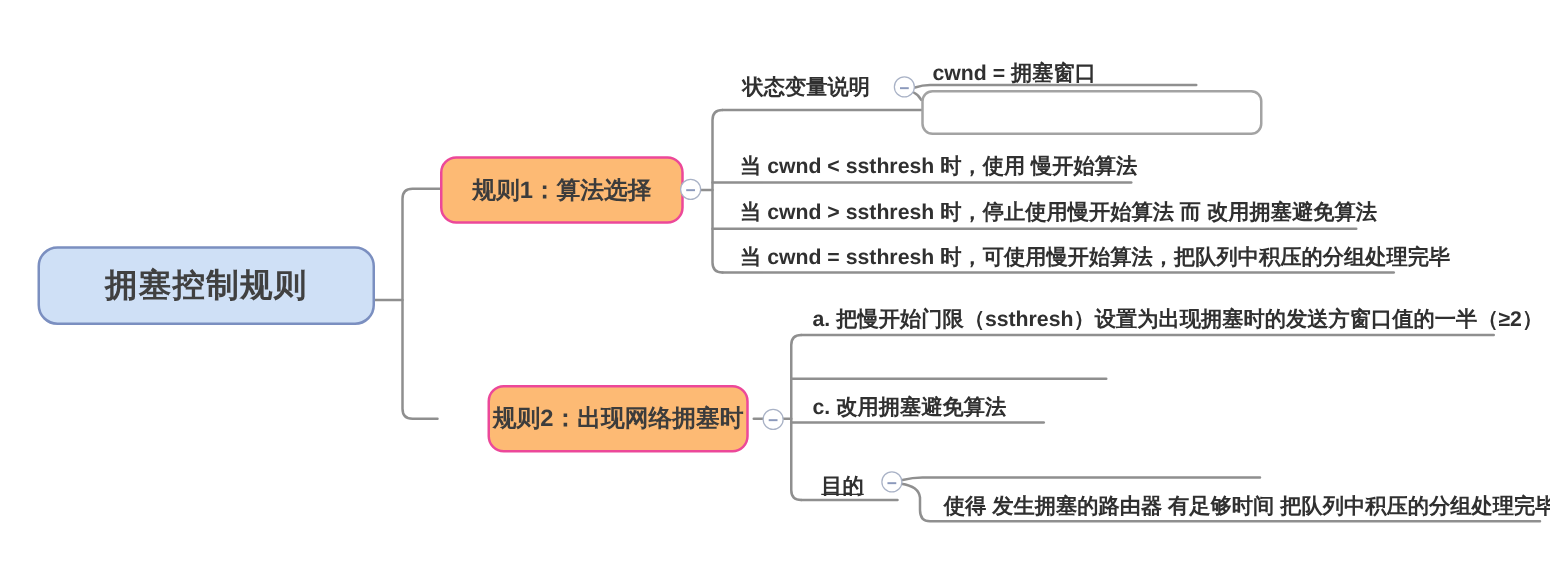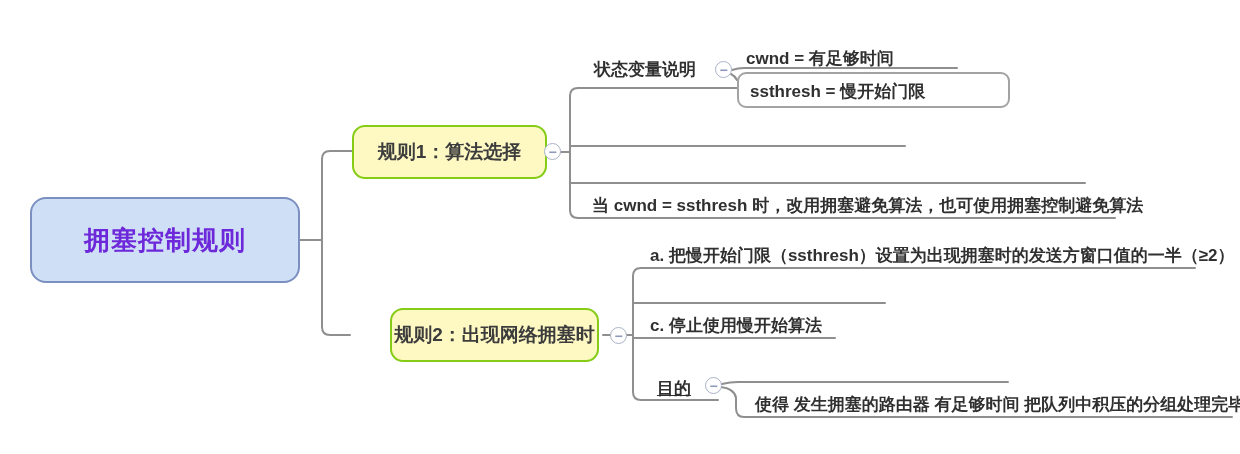--- a/index.html
+++ b/index.html
@@ -6,26 +6,26 @@
   #canvas{
     position:relative;width:1240px;height:454px;background:#ffffff;overflow:hidden;
     font-family:"Liberation Sans","DejaVu Sans",sans-serif;
   }
   #wires{position:absolute;left:0;top:0;z-index:0;}
   .topic-box{
     position:absolute;box-sizing:border-box;display:flex;align-items:center;justify-content:center;
     z-index:2;cursor:default;white-space:nowrap;
   }
   .root-box{
-    left:30px;top:197px;width:270px;height:86px;
+    left:30px;top:197px;width:270px;height:63px;
     background:#cfe0f6;border:2px solid #7b8fc0;border-radius:16px;
-    font-size:26px;font-weight:bold;color:#6d28d9;letter-spacing:1px;
+    font-size:26px;font-weight:bold;color:#404040;letter-spacing:1px;
   }
   .rule-box{
-    background:#fef9c3;border:2px solid #84cc16;border-radius:13px;
+    background:#fdba74;border:2px solid #ec4899;border-radius:13px;
     font-size:19px;font-weight:bold;color:#3c3c3c;
   }
   .rule1-box{left:352px;top:125px;width:195px;height:54px;}
   .rule2-box{left:350px;top:308px;width:209px;height:54px;margin-left:40px;}
   .line-topic{
     position:absolute;z-index:2;white-space:nowrap;
     font-size:17px;font-weight:600;color:#303030;cursor:default;
   }
   .sel-rect{
     position:absolute;box-sizing:border-box;border:2px solid #a3a3a3;border-radius:9px;
@@ -74,31 +74,32 @@
   </svg>
 
   <div class="topic-box root-box">拥塞控制规则</div>
 
   <div class="topic-box rule-box rule1-box">规则1：算法选择</div>
   <button class="minus-btn" style="left:544px;top:143px;">−</button>
 
   <div class="line-topic" style="left:594px;top:58px;">状态变量说明</div>
   <button class="minus-btn" style="left:715px;top:61px;">−</button>
 
-  <div class="line-topic" style="left:746px;top:47px;">cwnd = 有足够时间</div>
+  <div class="line-topic" style="left:746px;top:47px;">cwnd = 拥塞窗口</div>
 
   <div class="sel-rect" style="left:737px;top:72px;width:273px;height:36px;"></div>
-  <div class="line-topic" style="left:750px;top:80px;">ssthresh = 慢开始门限</div>
 
-  <div class="line-topic" style="left:592px;top:194px;">当 cwnd = ssthresh 时，改用拥塞避免算法，也可使用拥塞控制避免算法</div>
+  <div class="line-topic" style="left:592px;top:121px;">当 cwnd &lt; ssthresh 时，使用 慢开始算法</div>
+  <div class="line-topic" style="left:592px;top:158px;">当 cwnd &gt; ssthresh 时，停止使用慢开始算法 而 改用拥塞避免算法</div>
+  <div class="line-topic" style="left:592px;top:194px;">当 cwnd = ssthresh 时，可使用慢开始算法，把队列中积压的分组处理完毕</div>
 
   <div class="topic-box rule-box rule2-box">规则2：出现网络拥塞时</div>
   <button class="minus-btn" style="left:610px;top:327px;">−</button>
 
   <div class="line-topic" style="left:650px;top:244px;">a. 把慢开始门限（ssthresh）设置为出现拥塞时的发送方窗口值的一半（≥2）</div>
-  <div class="line-topic" style="left:650px;top:314px;">c. 停止使用慢开始算法</div>
+  <div class="line-topic" style="left:650px;top:314px;">c. 改用拥塞避免算法</div>
 
   <div class="line-topic" style="left:657px;top:377px;text-decoration:underline;">目的</div>
   <button class="minus-btn" style="left:705px;top:377px;">−</button>
 
   <div class="line-topic" style="left:755px;top:393px;">使得 发生拥塞的路由器 有足够时间 把队列中积压的分组处理完毕</div>
 
 </div>
 
 </body></html>

